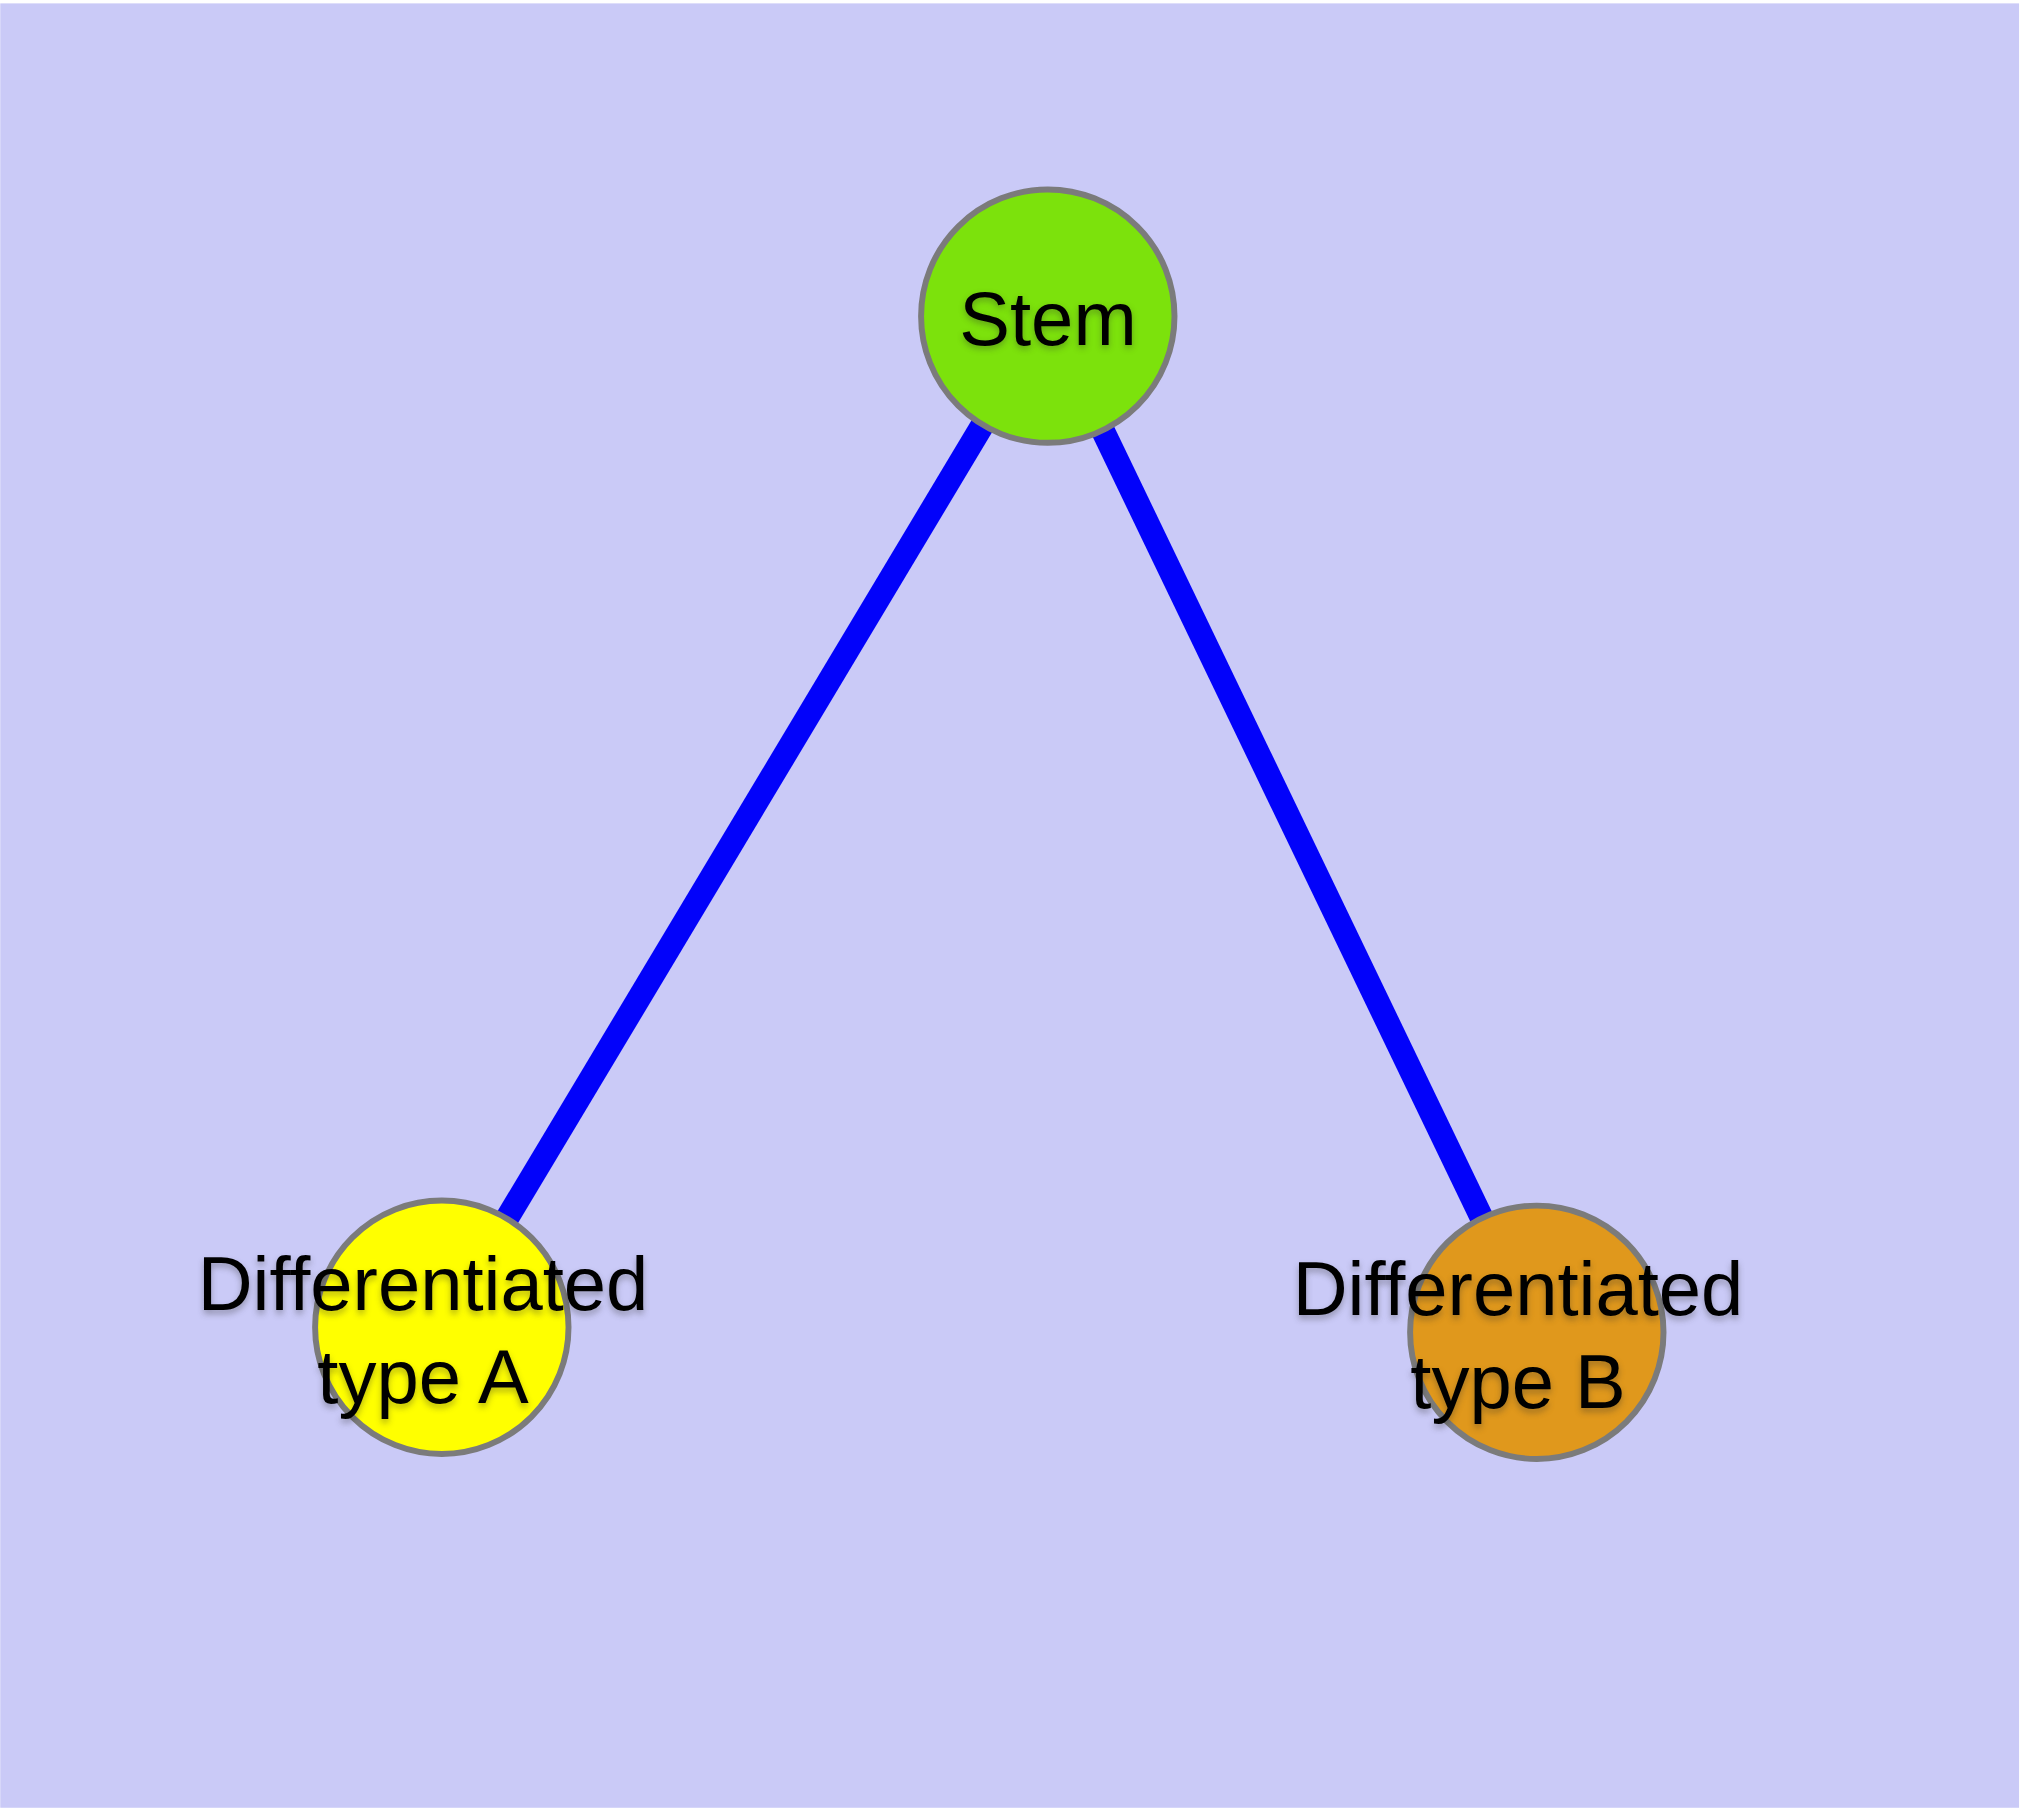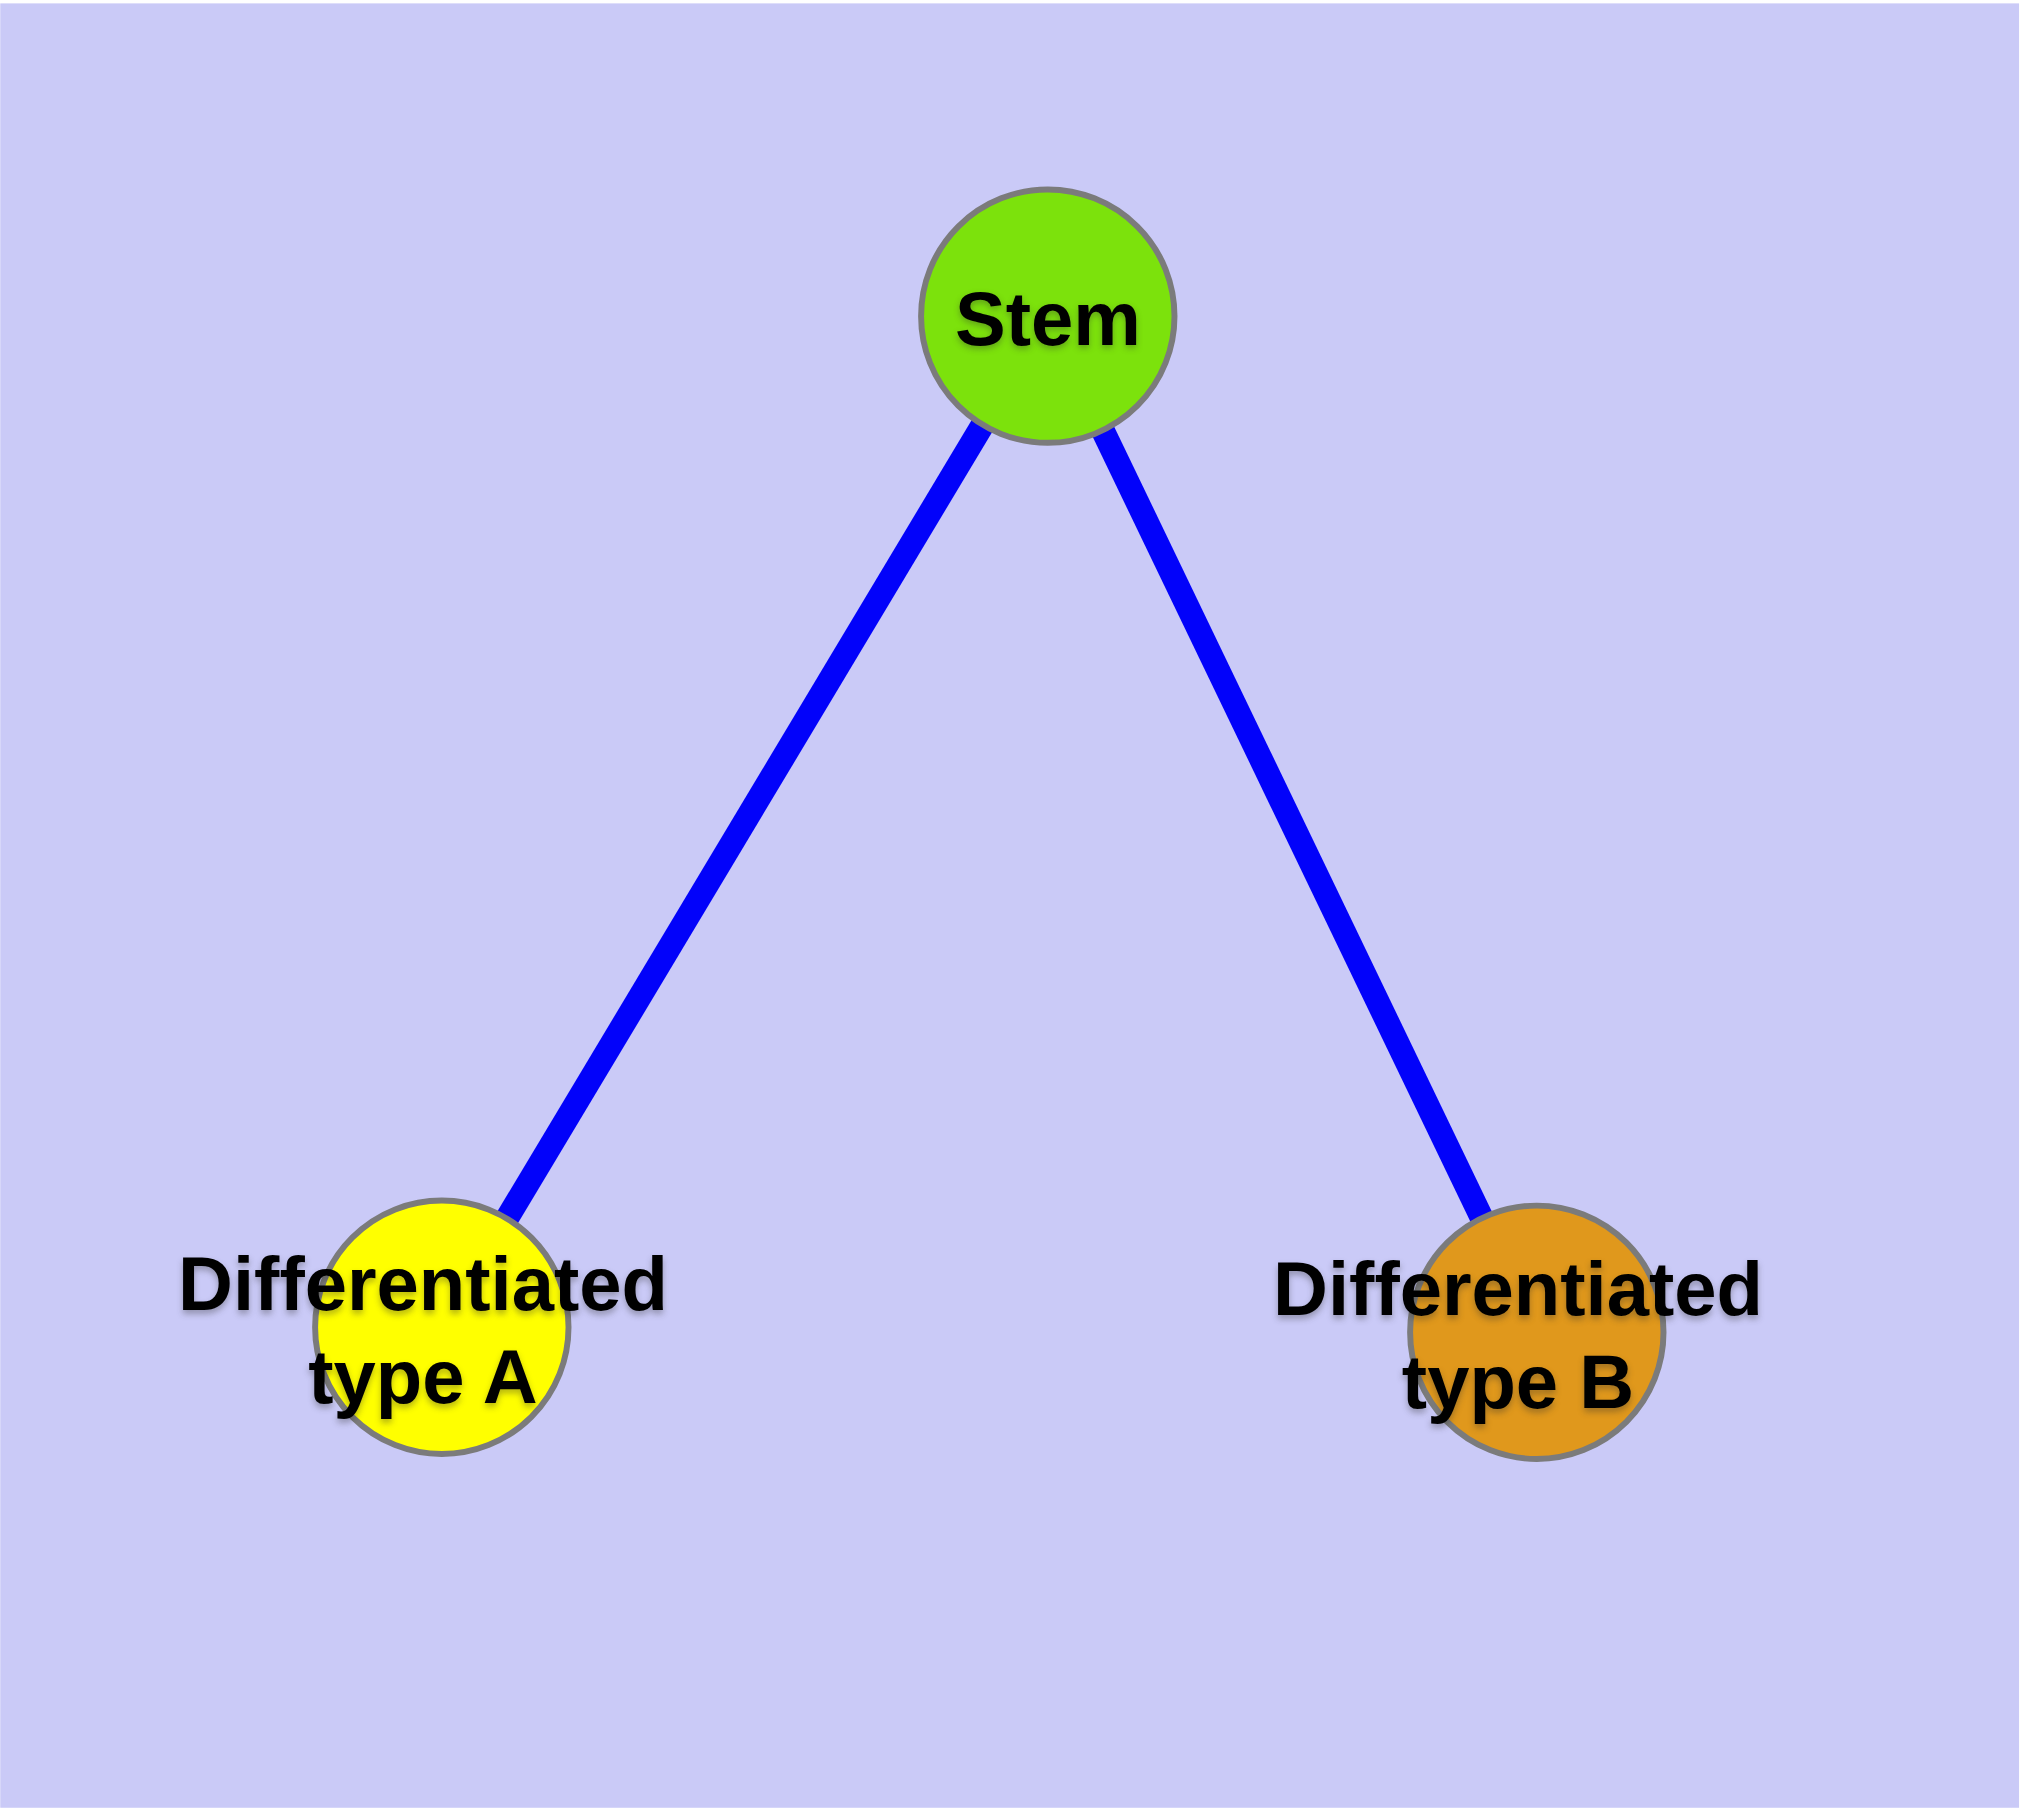--- a/index.html
+++ b/index.html
@@ -27,21 +27,21 @@
     left: 0;
     top: 0;
     width: 2021px;
     height: 1812px;
     pointer-events: none;
   }
   .node-label {
     position: absolute;
     transform: translate(-50%, -50%);
     color: #000000;
-    font-weight: bold;
+    font-weight: normal;
     font-size: 76px;
     line-height: 1.22;
     text-align: center;
     white-space: pre-line;
     letter-spacing: 0px;
     text-shadow: 0 3.4px 6px rgba(45, 45, 45, 0.35);
   }
   .label-stem   { left: 1048px; top: 319px; }
   .label-type-a { left: 423px;  top: 1331px; }
   .label-type-b { left: 1518px; top: 1336px; }

